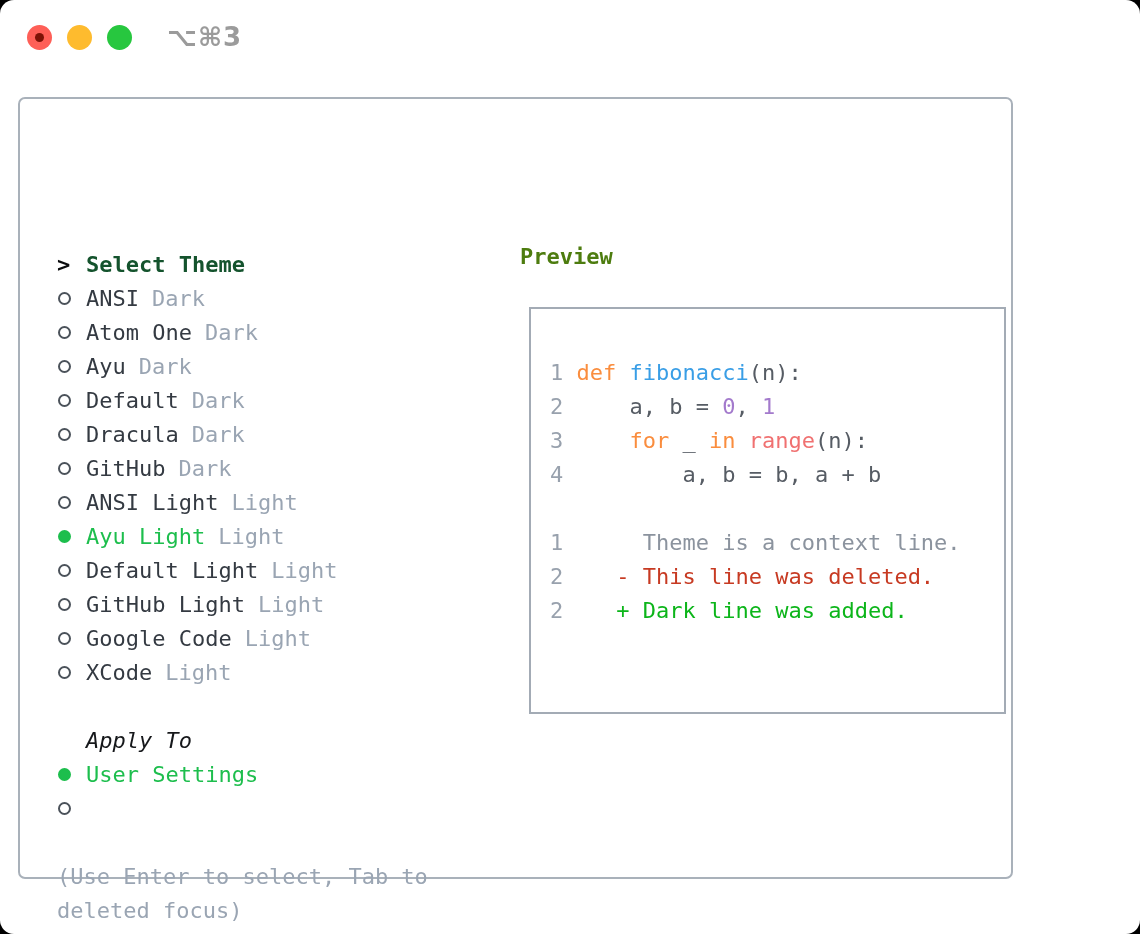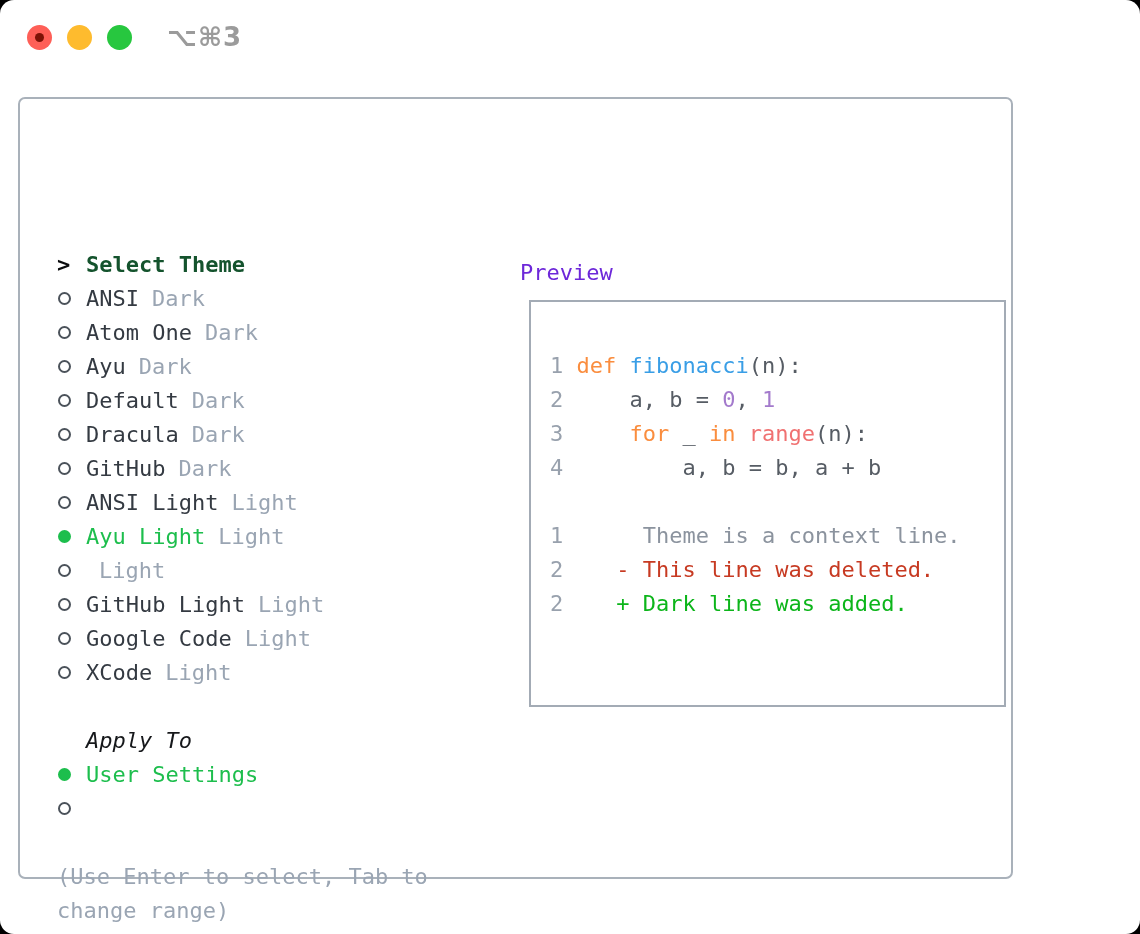--- a/index.html
+++ b/index.html
@@ -22,23 +22,23 @@
   .marker{display:inline-flex;width:29px;align-items:center;flex:0 0 29px;}
   .chev{font-weight:bold;color:#0b0c0e;}
   .title{font-weight:bold;color:#14532d;}
   .radio{width:13px;height:13px;border-radius:50%;border:2px solid #4b525a;box-sizing:border-box;margin-left:1px;}
   .selected .radio{background:#1dbe4d;border-color:#1dbe4d;}
   .selected .label{color:#1dbe4d;}
   .suffix{color:#9aa5b3;margin-left:13px;}
   .apply-title{color:#16181b;font-style:italic;}
   .hint{color:#9aa5b3;}
   
-  .preview-title{position:absolute;left:500px;top:156px;height:34px;display:flex;align-items:center;
-                 font-size:22px;font-weight:normal;color:#6d28d9;}
-  .preview-box{position:absolute;left:509px;top:201px;width:477px;height:407px;box-sizing:border-box;
+  .preview-title{position:absolute;left:500px;top:140px;height:34px;display:flex;align-items:center;
+                 font-size:22px;font-weight:bold;color:#4d7c0f;}
+  .preview-box{position:absolute;left:509px;top:208px;width:477px;height:407px;box-sizing:border-box;
                border:2px solid #a3abb5;background:#fff;padding:47px 0 0 19px;overflow:hidden;}
   .cline{height:34px;line-height:34px;white-space:pre;font-size:22px;color:#565c64;}
   .ln{color:#98a1ad;}
   .kw{color:#fa8d3e;}
   .fn{color:#399ee6;}
   .pu{color:#a37acc;}
   .rg{color:#f07171;margin-top:24px;}
   .df{color:#565c64;}
   .ctx{color:#8b939e;}
   .del{color:#c73a22;}
@@ -100,20 +100,21 @@
         <span class="label">ANSI Light</span>
         <span class="suffix">Light</span>
       </div>
       <div class="row theme-item selected">
         <span class="marker"><span class="radio"></span></span>
         <span class="label">Ayu Light</span>
         <span class="suffix">Light</span>
       </div>
       <div class="row theme-item">
         <span class="marker"><span class="radio"></span></span>
+        <span class="label">Default Light</span>
         <span class="suffix">Light</span>
       </div>
       <div class="row theme-item">
         <span class="marker"><span class="radio"></span></span>
         <span class="label">GitHub Light</span>
         <span class="suffix">Light</span>
       </div>
       <div class="row theme-item">
         <span class="marker"><span class="radio"></span></span>
         <span class="label">Google Code</span>
@@ -135,21 +136,21 @@
         <span class="marker"><span class="radio"></span></span>
         <span class="label">User Settings</span>
       </div>
       <div class="row theme-item">
         <span class="marker"><span class="radio"></span></span>
       </div>
 
       <div class="row"></div>
 
       <div class="row hint">(Use Enter to select, Tab to</div>
-      <div class="row hint">change range)</div>
+      <div class="row hint">deleted focus)</div>
     </div>
 
     <div class="preview-title">Preview</div>
 
     <div class="preview-box">
       <div class="cline"><span class="ln">1 </span><span class="kw">def </span><span class="fn">fibonacci</span><span class="df">(n):</span></div>
       <div class="cline"><span class="ln">2 </span><span class="df">    a, b = </span><span class="pu">0</span><span class="df">, </span><span class="pu">1</span></div>
       <div class="cline"><span class="ln">3 </span><span class="df">    </span><span class="kw">for</span><span class="df"> _ </span><span class="kw">in</span><span class="df"> </span><span class="rg">range</span><span class="df">(n):</span></div>
       <div class="cline"><span class="ln">4 </span><span class="df">        a, b = b, a + b</span></div>
       <div class="cline"></div>

